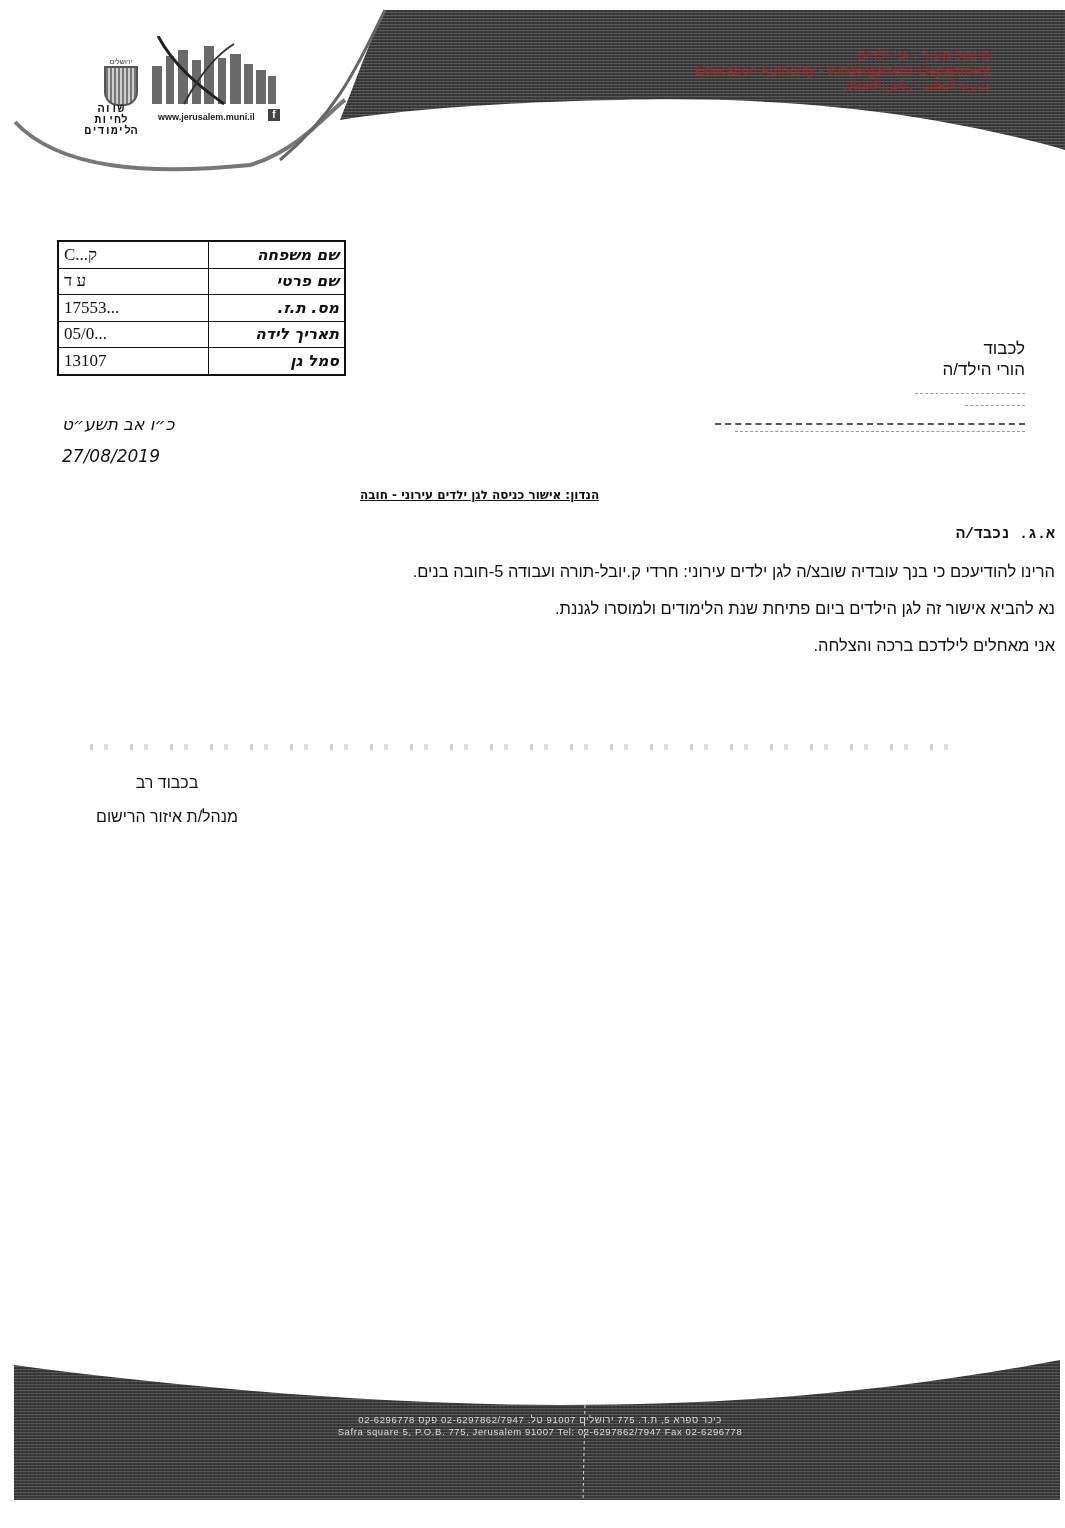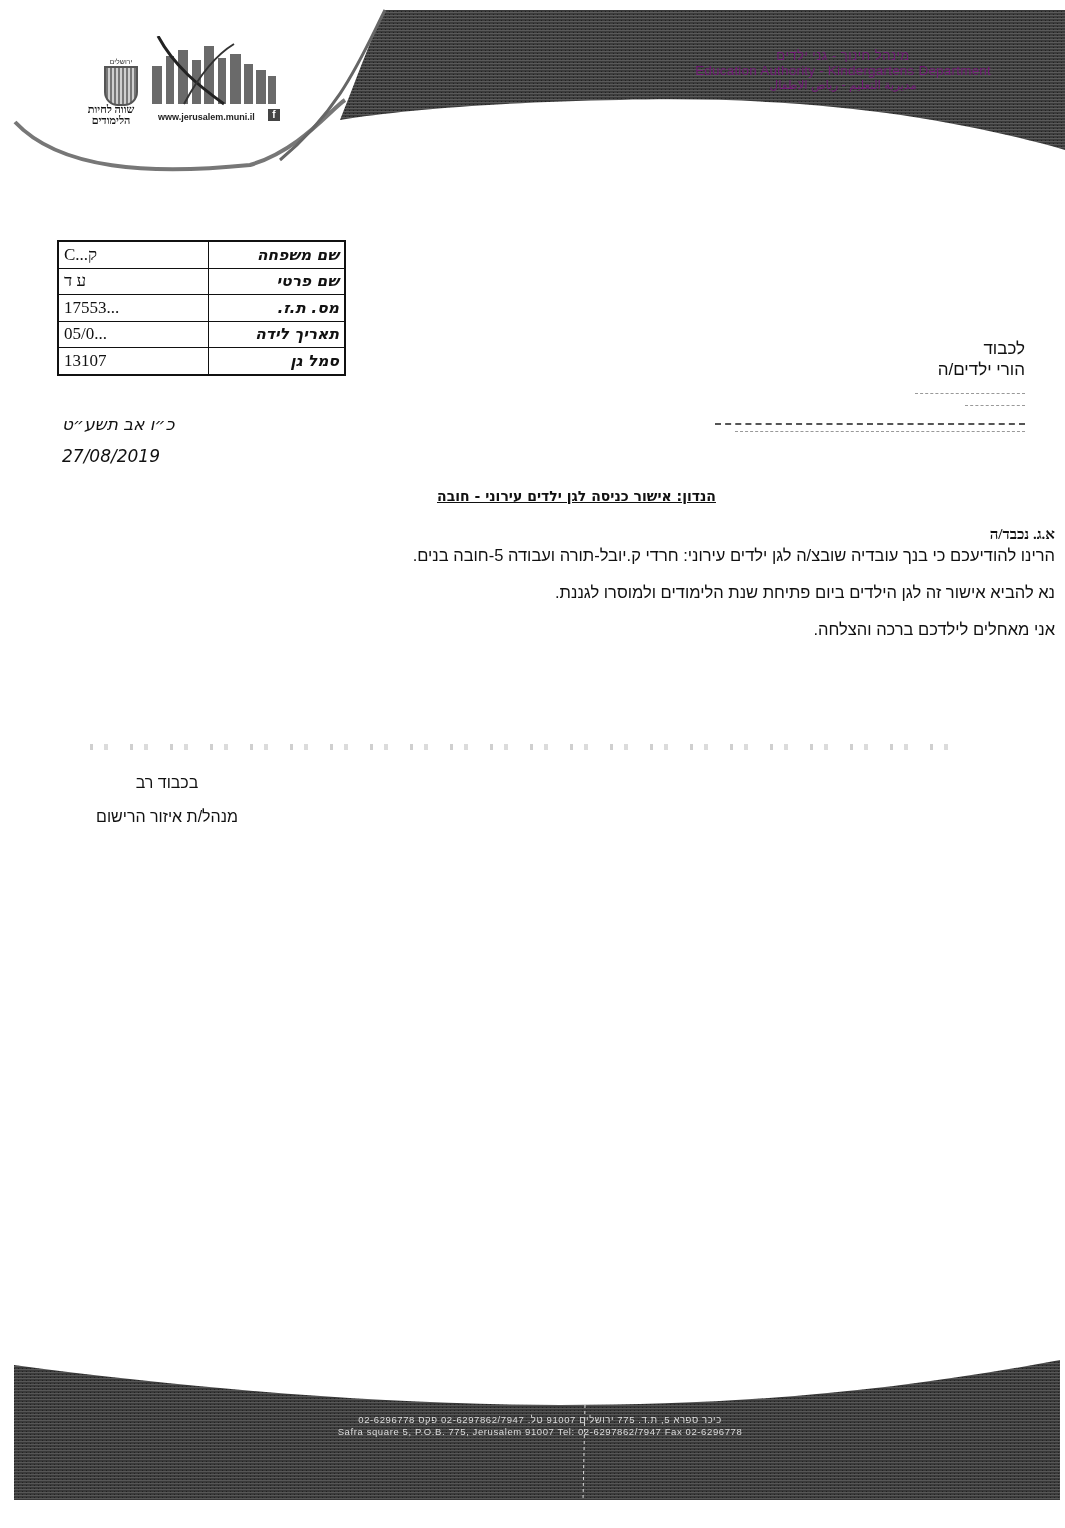--- a/index.html
+++ b/index.html
@@ -1,34 +1,34 @@
 <!DOCTYPE html>
 <html><head>
   <meta charset="utf-8">
   <style>
     html, body { margin: 0; padding: 0; background: #ffffff; }
     body { width: 1065px; height: 1528px; position: relative; overflow: hidden;
            font-family: "DejaVu Sans", sans-serif; color: #111; }
 
     
     .header-svg { position: absolute; left: 0; top: 0; }
-    .dept-block { position: absolute; right: 74px; top: 48px; text-align: center; color: #701a75;
+    .dept-block { position: absolute; right: 74px; top: 48px; text-align: right; color: #b91c1c;
                   font-family: "Liberation Sans", sans-serif; line-height: 15px; }
     .dept-he { font-size: 13px; direction: rtl; letter-spacing: 0.5px; }
     .dept-en { font-size: 13.5px; letter-spacing: 0.2px; }
     .dept-ar { font-size: 12px; direction: rtl; }
 
     .logo { position: absolute; left: 80px; top: 36px; width: 210px; height: 92px; }
     .emblem { position: absolute; left: 24px; top: 30px; width: 30px; height: 36px;
               border: 2px solid #555; border-radius: 0 0 14px 14px; background:
               repeating-linear-gradient(90deg,#777 0 2px,#cfcfcf 2px 4px); }
     .emblem-cap { position: absolute; left: 24px; top: 22px; font-size: 7px; color:#333;
                   font-family: "Liberation Sans", sans-serif; direction: rtl; width: 34px; text-align:center;}
     .slogan { position: absolute; left: 0px; top: 68px; width: 62px; font-size: 11px; font-weight: bold;
-              line-height: 11px; text-align: center; direction: rtl; font-family: Liberation Serif, serif; }
+              line-height: 11px; text-align: center; direction: rtl; font-family: Liberation Mono, monospace; }
     .url { position: absolute; left: 78px; top: 76px; font-size: 9px; font-weight: bold;
            font-family: "Liberation Sans", sans-serif; color:#222; }
     .fb-icon { position: absolute; left: 188px; top: 73px; width: 12px; height: 12px; background:#444; color:#fff;
                font-size: 10px; font-weight: bold; line-height: 12px; text-align:center;
                font-family:"Liberation Sans", sans-serif; }
     .skyline { position: absolute; left: 64px; top: 0px; width: 140px; height: 70px; }
 
     
     .info-table { position: absolute; left: 57px; top: 240px; width: 289px; border-collapse: collapse;
                   border: 2px solid #111; direction: rtl; }
@@ -42,28 +42,28 @@
                  font-family: "Liberation Sans", sans-serif; font-size: 17px; line-height: 21px; }
     .redacted-lines { position: absolute; right: 40px; top: 385px; width: 320px; height: 50px; }
     .redacted-lines div { position: absolute; right: 0; border-top: 1.5px dashed #999; }
 
     
     .date-block { position: absolute; left: 62px; top: 408px; font-style: italic; font-size: 17px;
                   line-height: 32px; font-family: "DejaVu Sans", sans-serif; }
     .date-he { direction: rtl; text-align: left; }
 
     
-    .subject { position: absolute; left: 360px; top: 488px; width: 356px; text-align: right; direction: rtl;
-               font-weight: bold; font-size: 14px; text-decoration: underline;
+    .subject { position: absolute; left: 360px; top: 488px; width: 356px; text-align: left; direction: rtl;
+               font-weight: bold; font-size: 12px; text-decoration: underline;
                font-family: "DejaVu Sans", sans-serif; }
 
     
     .body-text { position: absolute; right: 10px; top: 526px; width: 1000px; direction: rtl; text-align: right;
                  font-family: "Liberation Sans", sans-serif; font-size: 16.5px; }
-    .greeting { font-weight: bold; font-family: Liberation Serif, serif; font-size: 15px; }
+    .greeting { font-weight: bold; font-family: Liberation Mono, monospace; font-size: 15px; margin-bottom: 16px; }
     .para { margin: 0 0 13px 0; line-height: 24px; }
 
     .scan-noise { position: absolute; left: 90px; top: 744px; width: 860px; height: 6px;
                   background: repeating-linear-gradient(90deg, #bbb 0 3px, transparent 3px 14px, #ccc 14px 18px, transparent 18px 40px);
                   opacity: 0.7; }
 
     
     .signature { position: absolute; left: 62px; top: 766px; width: 210px; text-align: center; direction: rtl;
                  font-family: "Liberation Sans", sans-serif; font-size: 16px; line-height: 34px; }
 
@@ -144,21 +144,21 @@
   </tr>
   <tr>
     <td class="lbl">סמל גן</td>
     <td class="val">13107</td>
   </tr>
 </tbody>
   </table>
 
 <div class="recipient">
   <div>לכבוד</div>
-  <div>הורי ילדים/ה</div>
+  <div>הורי הילד/ה</div>
 </div>
 <div class="redacted-lines">
   <div style="top:8px;width:110px;"></div>
   <div style="top:20px;width:60px;"></div>
   <div style="top:38px;width:310px;border-top:2px dashed #555;"></div>
   <div style="top:46px;width:290px;"></div>
 </div>
 
 <div class="date-block">
   <div class="date-he">כ״ו אב תשע״ט</div>

